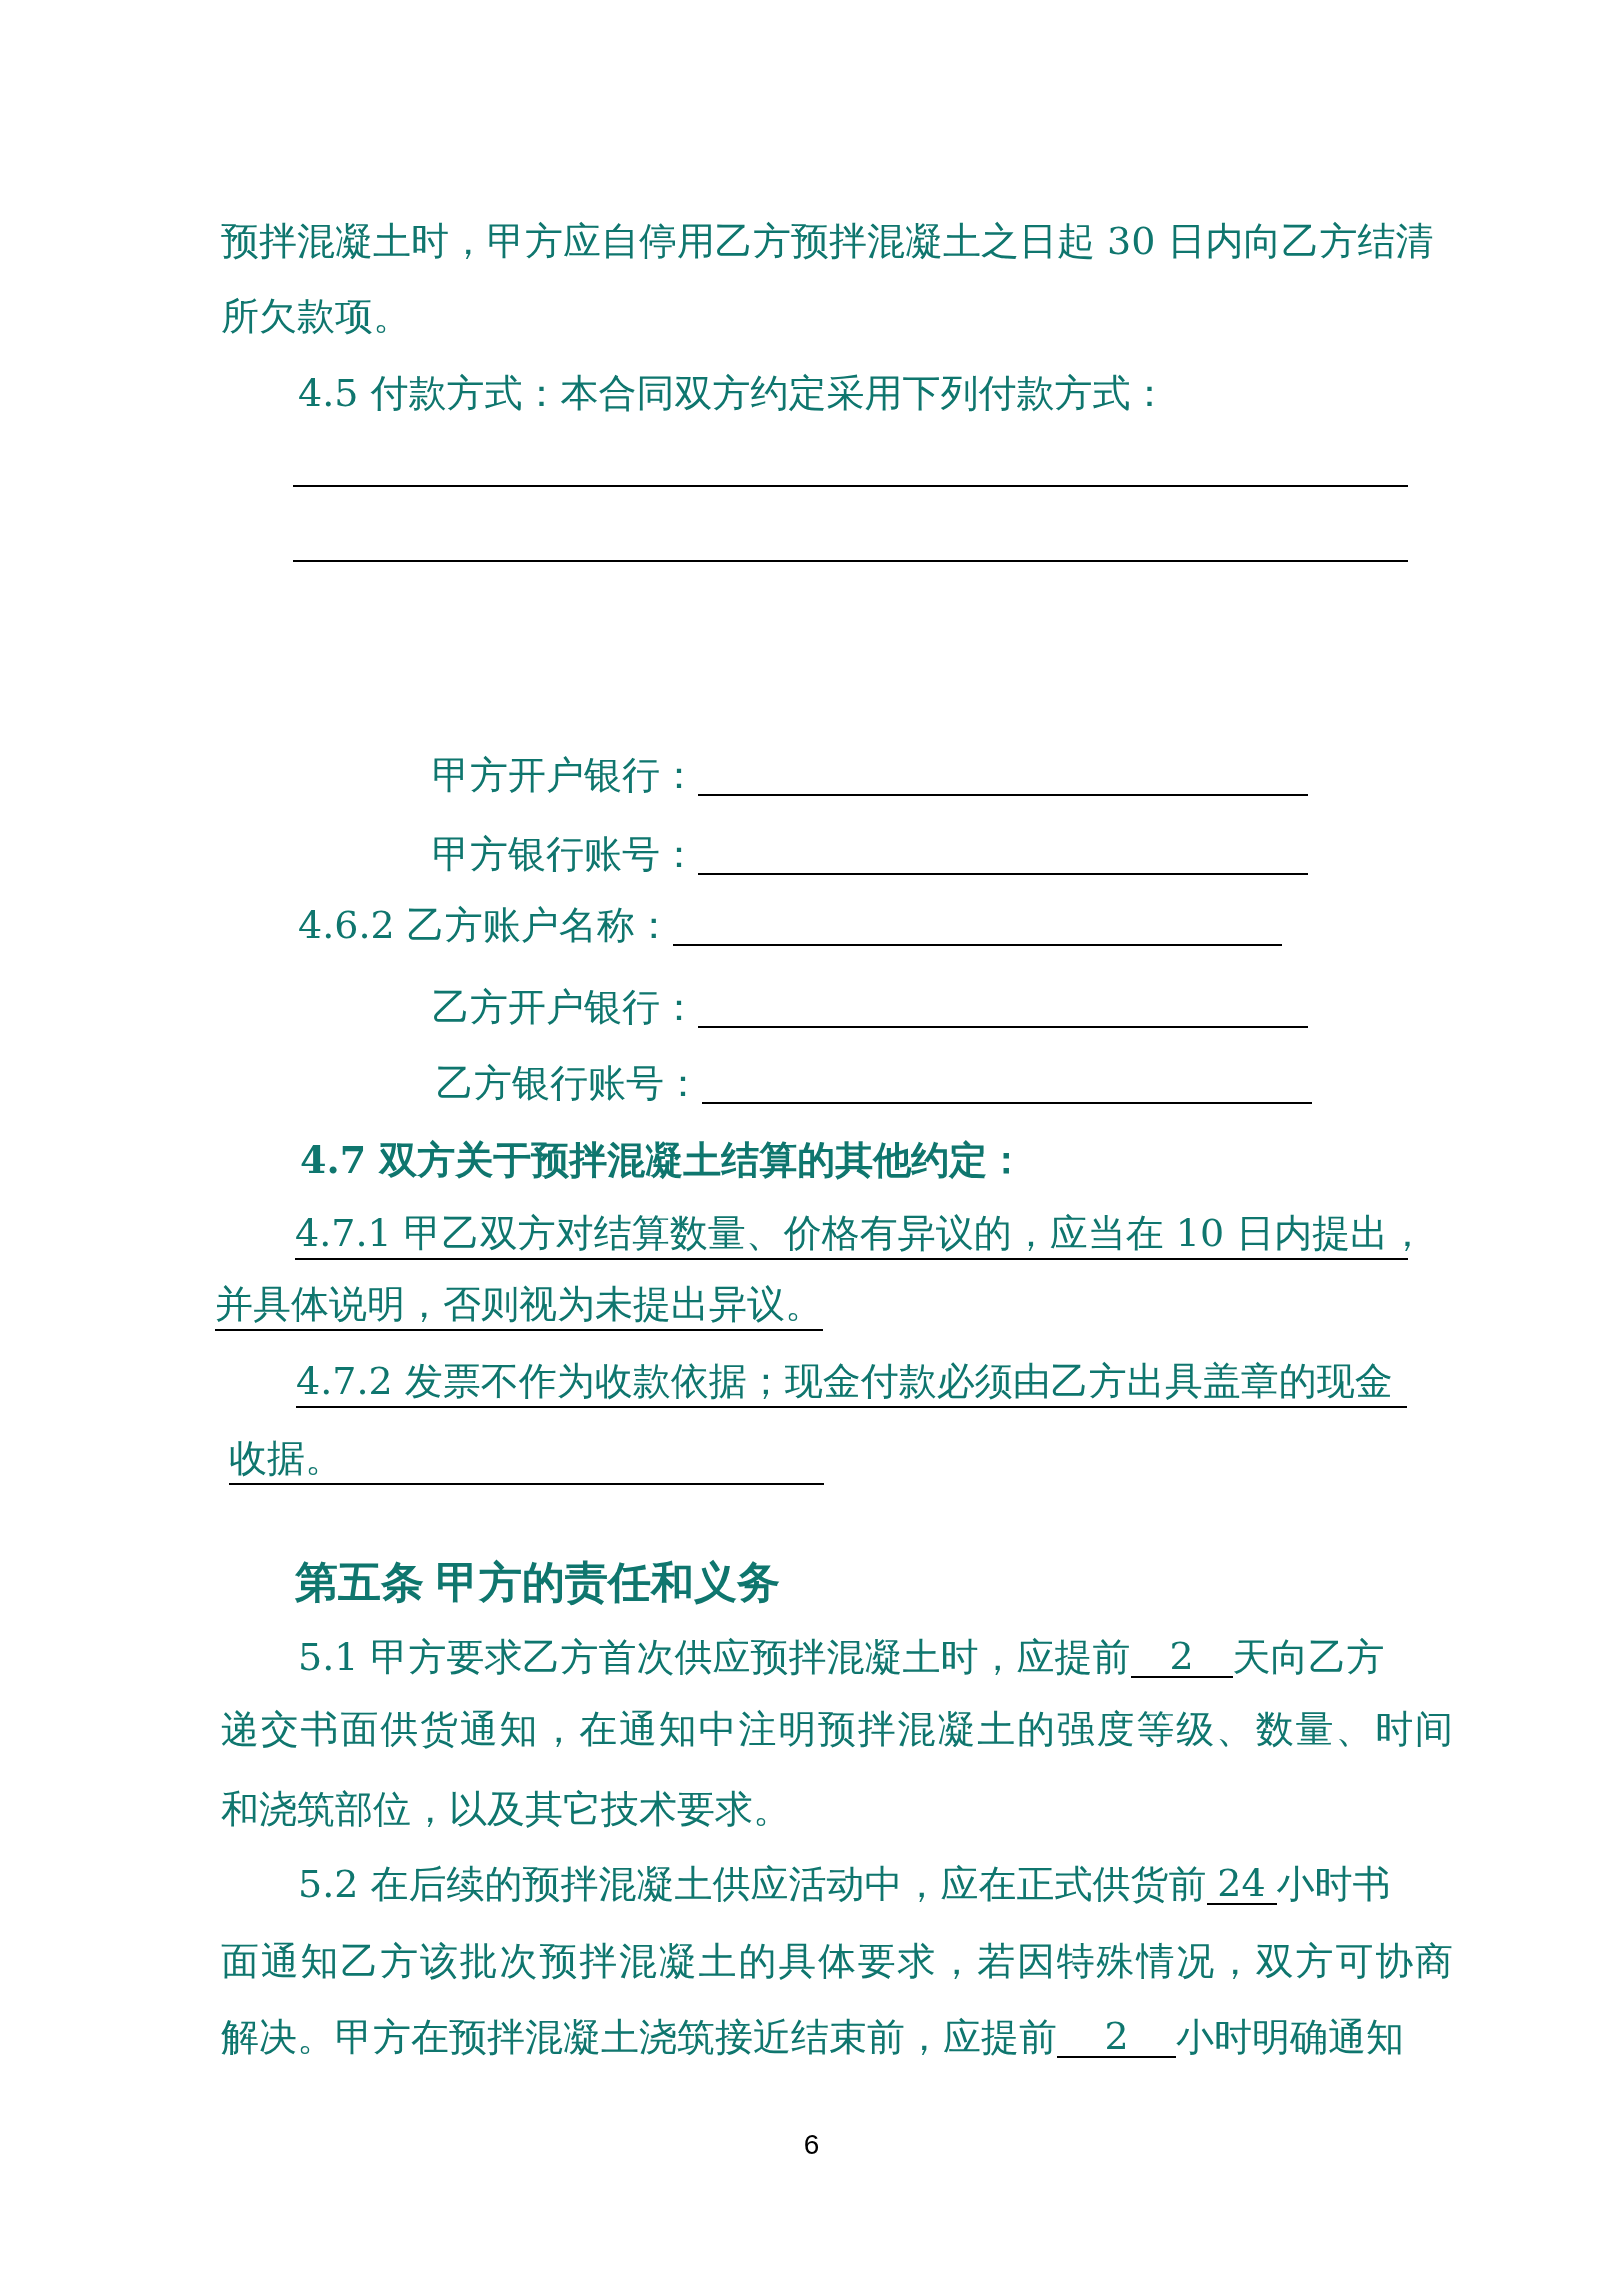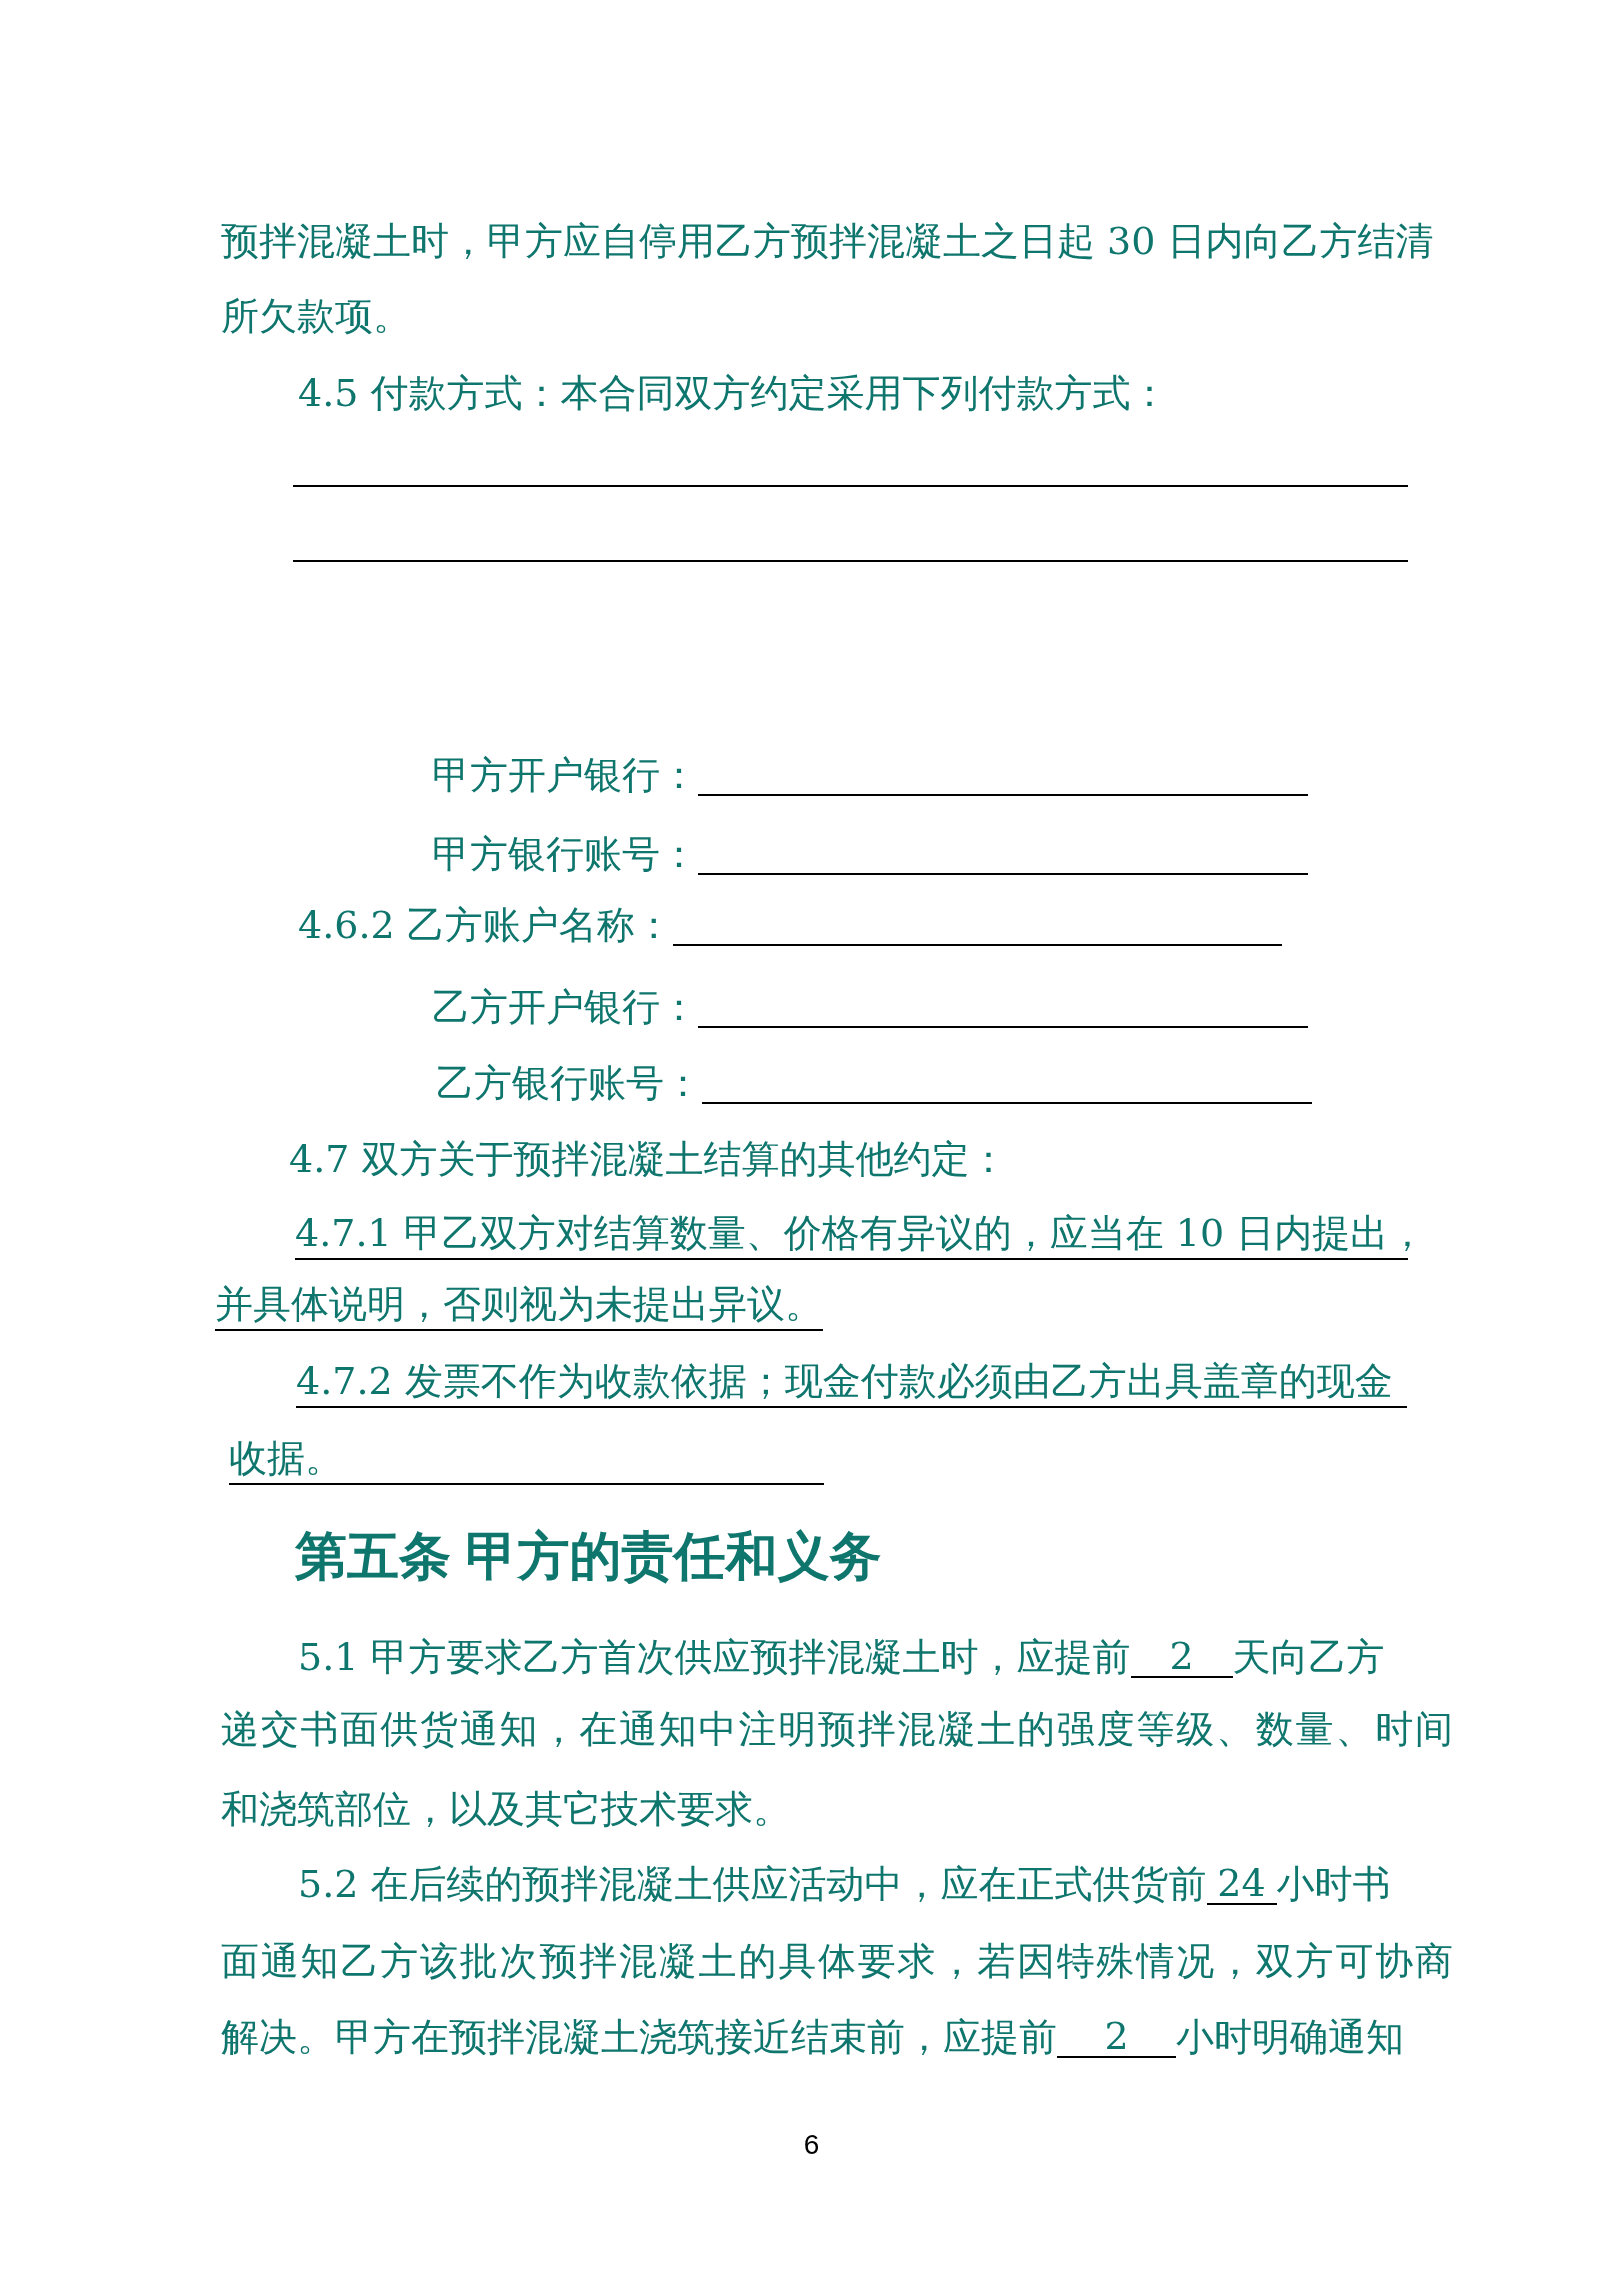--- a/index.html
+++ b/index.html
@@ -51,21 +51,22 @@
     font-size: 38px;
   }
   .w670 { width: 609px; }
   .w671 { width: 610px; }
   .w112 { width: 102px; }
   .w77  { width: 70px; }
   .w131 { width: 119px; }
   .heading {
     font-family: "Liberation Sans", "DejaVu Sans", sans-serif;
     font-weight: bold;
-    font-size: 52px;
+    font-size: 43px;
+    margin-top: 26px;
   }
   .pagenum {
     position: absolute;
     top: 2127px;
     left: 0;
     width: 100%;
     text-align: center;
     font-size: 28px;
     line-height: 36px;
     font-family: "Liberation Sans", "DejaVu Sans", sans-serif;
@@ -95,21 +96,21 @@
   <div class="line" style="top:902px; left:298px;">
     <span>4.6.2 乙方账户名称：</span><span class="blank w670">&nbsp;</span>
   </div>
   <div class="line" style="top:984px; left:432px;">
     <span>乙方开户银行：</span><span class="blank w671">&nbsp;</span>
   </div>
   <div class="line" style="top:1060px; left:436px;">
     <span>乙方银行账号：</span><span class="blank w671">&nbsp;</span>
   </div>
 
-  <div class="line" style="top:1136px; left:289px;">4.7 双方关于预拌混凝土结算的其他约定：</div>
+  <div class="line" style="top:1136px; left:300px;font-weight:bold;">4.7 双方关于预拌混凝土结算的其他约定：</div>
 
   <div class="line uline" style="top:1213px; left:295px; width:1113px;">4.7.1 甲乙双方对结算数量、价格有异议的，应当在 10 日内提出，</div>
   <div class="line uline" style="top:1284px; left:215px; width:608px;">并具体说明，否则视为未提出异议。</div>
 
   <div class="line uline" style="top:1361px; left:296px; width:1111px;">4.7.2 发票不作为收款依据；现金付款必须由乙方出具盖章的现金</div>
   <div class="line uline" style="top:1438px; left:229px; width:595px;">收据。</div>
 
   <div class="line heading" style="top:1533px; left:295px;">第五条  甲方的责任和义务</div>
 
   <div class="line" style="top:1634px; left:298px;">

